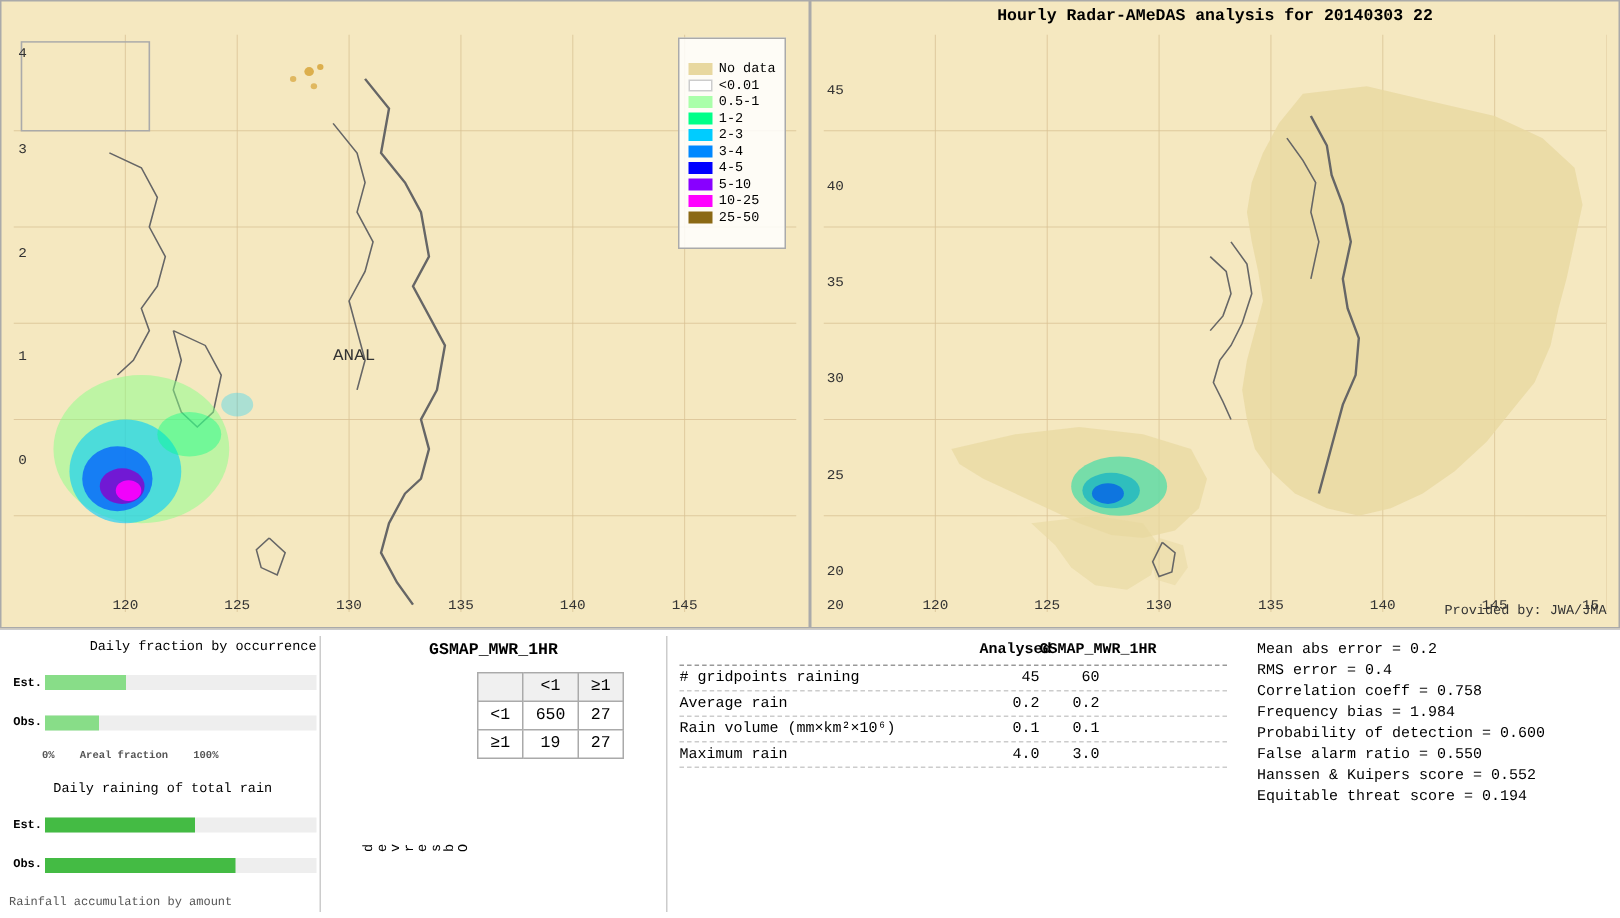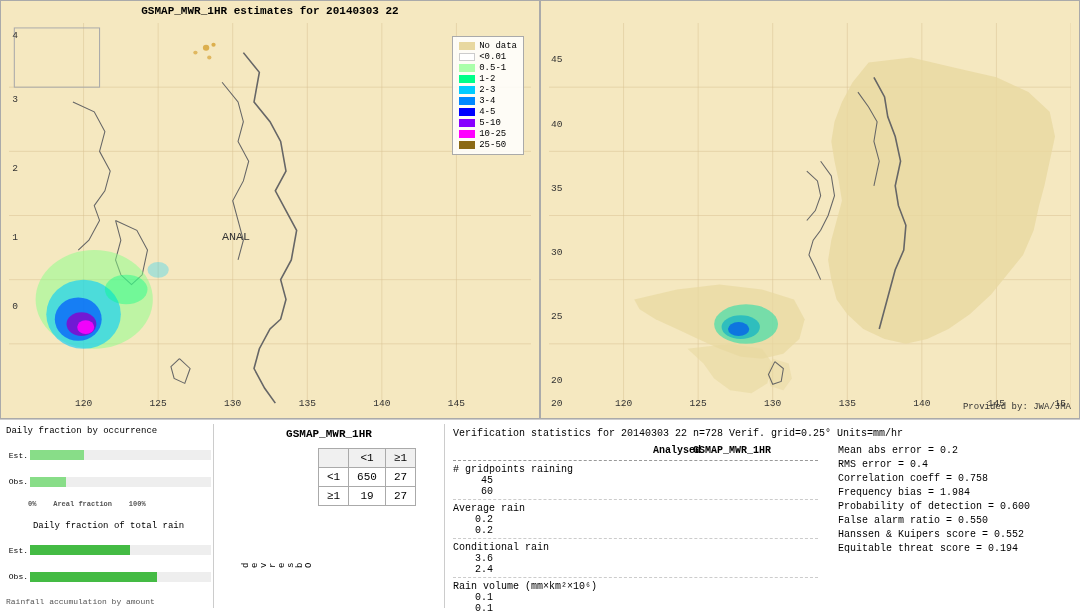--- a/index.html
+++ b/index.html
@@ -47,25 +47,25 @@
       text-align: center;
       font-size: 11px;
       font-weight: bold;
       color: #000;
       z-index: 10;
     }
 
     
     .legend {
       position: absolute;
-      top: 35px;
+      top: 24px;
       right: 15px;
       background: rgba(255,255,255,0.85);
       border: 1px solid #aaa;
-      padding: 3px 6px;
+      padding: 14px 6px;
       font-size: 9px;
       z-index: 20;
     }
 
     .legend-item {
       display: flex;
       align-items: center;
       margin: 1px 0;
     }
 
@@ -108,20 +108,21 @@
       height: 16px;
       margin-bottom: 1px;
     }
 
     .chart-label {
       font-size: 8px;
       width: 22px;
       text-align: right;
       margin-right: 2px;
       flex-shrink: 0;
+      font-weight: bold;
     }
 
     .chart-bar-container {
       flex: 1;
       height: 10px;
       background: #eee;
       position: relative;
     }
 
     .chart-bar {
@@ -187,21 +188,21 @@
     }
 
     .stats-right {
       width: 230px;
       font-size: 10px;
       margin-left: 20px;
     }
 
     .stats-row {
       display: flex;
-      flex-direction: column;
+      flex-direction: row;
       margin-bottom: 3px;
       border-bottom: 1px dashed #ccc;
       padding-bottom: 2px;
     }
 
     .stats-metric {
       width: 200px;
       flex-shrink: 0;
     }
 
@@ -227,21 +228,20 @@
       font-size: 10px;
     }
   </style>
 </head>
 <body>
 
 <div class="main-container">
   <div class="top-row">
 
     <div class="map-panel" style="background:#f5e8c0;">
-      <div class="map-title">GSMAP_MWR_1HR estimates for 20140303 22</div>
 
       <svg style="position:absolute;top:22px;left:8px;right:8px;bottom:10px;width:calc(100% - 16px);height:calc(100% - 32px);" viewBox="0 0 490 390" preserveAspectRatio="none">
 
         <rect x="0" y="0" width="490" height="390" fill="#f5e8c0"></rect>
 
         <g stroke="#ccb080" stroke-width="0.5" opacity="0.7">
           <line x1="70" y1="0" x2="70" y2="390"></line>
           <line x1="140" y1="0" x2="140" y2="390"></line>
           <line x1="210" y1="0" x2="210" y2="390"></line>
           <line x1="280" y1="0" x2="280" y2="390"></line>
@@ -332,20 +332,21 @@
           <span>10-25</span>
         </div>
         <div class="legend-item">
           <div class="legend-color" style="background:#8B6914;"></div>
           <span>25-50</span>
         </div>
       </div>
     </div>
 
     <div class="map-panel" style="background:#f5e8c0;">
+      <div class="map-title">Hourly Radar-AMeDAS analysis for 20140303 22</div>
 
       <svg style="position:absolute;top:22px;left:8px;right:8px;bottom:10px;width:calc(100% - 16px);height:calc(100% - 32px);" viewBox="0 0 490 390" preserveAspectRatio="none">
 
         <rect x="0" y="0" width="490" height="390" fill="#f5e8c0"></rect>
 
         <g stroke="#ccb080" stroke-width="0.5" opacity="0.7">
           <line x1="70" y1="0" x2="70" y2="390"></line>
           <line x1="140" y1="0" x2="140" y2="390"></line>
           <line x1="210" y1="0" x2="210" y2="390"></line>
           <line x1="280" y1="0" x2="280" y2="390"></line>
@@ -396,38 +397,38 @@
         <text x="2" y="388" font-size="9" fill="#333">20</text>
       </svg>
 
       <div class="provided-by">Provided by: JWA/JMA</div>
     </div>
   </div>
 
   <div class="bottom-row">
 
     <div class="charts-panel">
-      <div style="font-size:9px;text-align:left;margin-bottom:2px;">Daily fraction by occurrence</div>
+      <div style="font-size:9px;text-align:right;margin-bottom:2px;">Daily fraction by occurrence</div>
 
       <div class="chart-row">
         <span class="chart-label">Est.</span>
         <div class="chart-bar-container">
           <div class="chart-bar" style="width:30%;background:#88dd88;"></div>
         </div>
       </div>
 
       <div class="chart-row">
         <span class="chart-label">Obs.</span>
         <div class="chart-bar-container">
           <div class="chart-bar" style="width:20%;background:#88dd88;"></div>
         </div>
       </div>
       <div style="font-size:7px;color:#555;padding-left:22px;font-weight:bold;">0%&nbsp;&nbsp;&nbsp;&nbsp;Areal fraction&nbsp;&nbsp;&nbsp;&nbsp;100%</div>
 
-      <div style="font-size:9px;text-align:center;margin-top:4px;margin-bottom:2px;">Daily fraction of total rain</div>
+      <div style="font-size:9px;text-align:center;margin-top:4px;margin-bottom:2px;">Daily raining of total rain</div>
 
       <div class="chart-row">
         <span class="chart-label">Est.</span>
         <div class="chart-bar-container">
           <div class="chart-bar" style="width:55%;background:#44bb44;"></div>
         </div>
       </div>
 
       <div class="chart-row">
         <span class="chart-label">Obs.</span>
@@ -466,21 +467,20 @@
                 <td>19</td>
                 <td>27</td>
               </tr>
             </tbody>
           </table>
         </div>
       </div>
     </div>
 
     <div class="stats-panel">
-      <div class="stats-title">Verification statistics for 20140303 22   n=728   Verif. grid=0.25°   Units=mm/hr</div>
       <div class="stats-columns">
         <div class="stats-left">
 
           <div class="stats-header-row">
             <div class="stats-metric"></div>
             <div class="stats-val">Analysed</div>
             <div class="stats-val2">GSMAP_MWR_1HR</div>
           </div>
           <div style="border-top:1px dashed #999;margin-bottom:3px;"></div>
 
@@ -488,28 +488,28 @@
             <div class="stats-metric"># gridpoints raining</div>
             <div class="stats-val">45</div>
             <div class="stats-val2">60</div>
           </div>
           <div class="stats-row">
             <div class="stats-metric">Average rain</div>
             <div class="stats-val">0.2</div>
             <div class="stats-val2">0.2</div>
           </div>
           <div class="stats-row">
-            <div class="stats-metric">Conditional rain</div>
-            <div class="stats-val">3.6</div>
-            <div class="stats-val2">2.4</div>
-          </div>
-          <div class="stats-row">
             <div class="stats-metric">Rain volume (mm×km²×10⁶)</div>
             <div class="stats-val">0.1</div>
             <div class="stats-val2">0.1</div>
+          </div>
+          <div class="stats-row">
+            <div class="stats-metric">Maximum rain</div>
+            <div class="stats-val">4.0</div>
+            <div class="stats-val2">3.0</div>
           </div>
         </div>
 
         <div class="stats-right">
           <div class="stats-right-item">Mean abs error = 0.2</div>
           <div class="stats-right-item">RMS error = 0.4</div>
           <div class="stats-right-item">Correlation coeff = 0.758</div>
           <div class="stats-right-item">Frequency bias = 1.984</div>
           <div class="stats-right-item">Probability of detection = 0.600</div>
           <div class="stats-right-item">False alarm ratio = 0.550</div>

